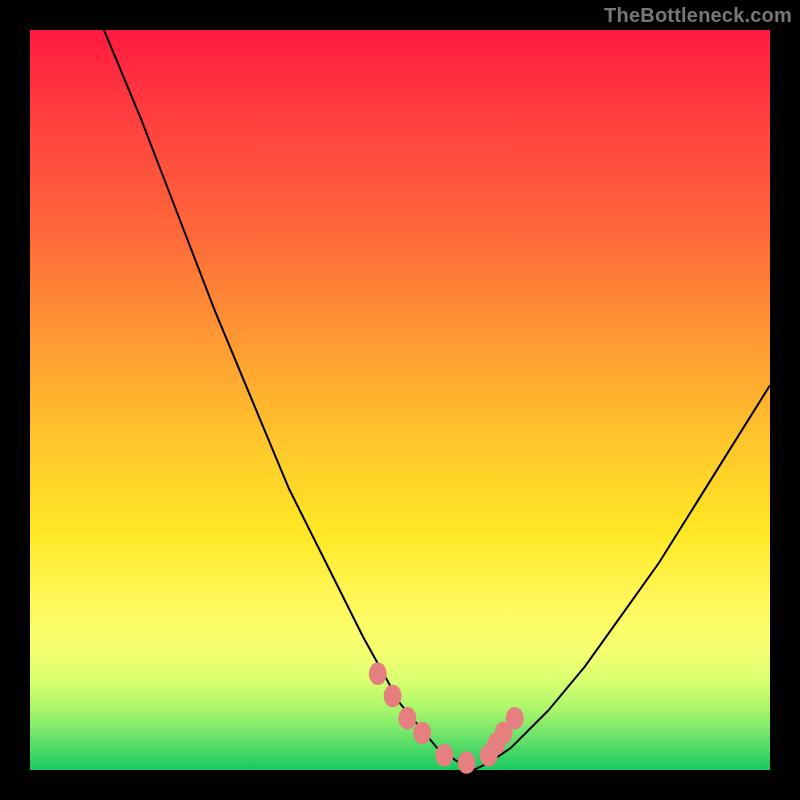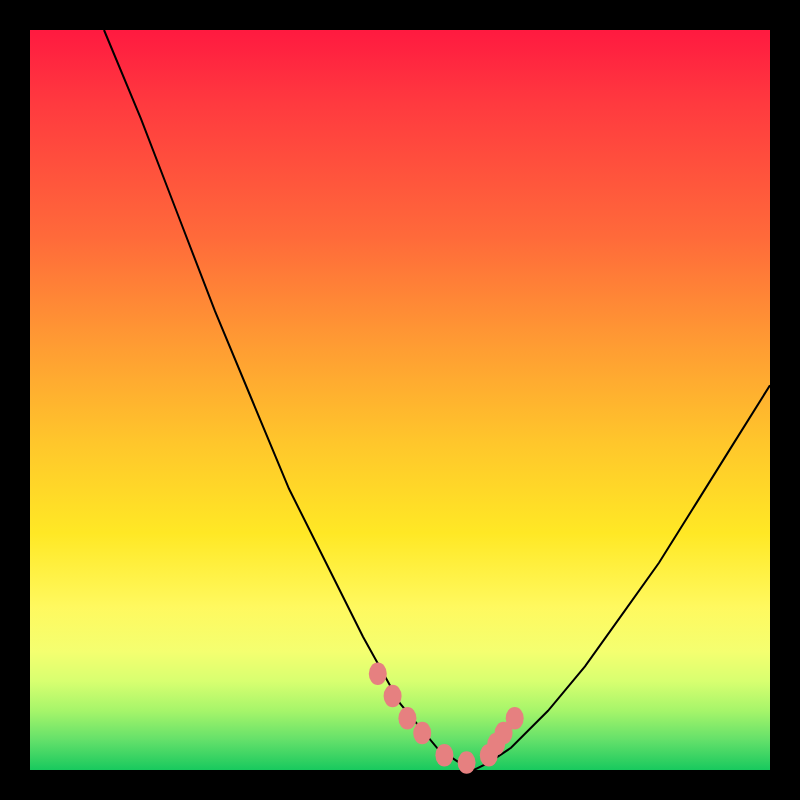--- a/index.html
+++ b/index.html
@@ -65,20 +65,21 @@
   }
   .marker {
     fill: #e68080;
     stroke: none;
   }
 </style>
 </head>
 <body>
 
 <div class="frame">
+  <div class="watermark">TheBottleneck.com</div>
 
   <div class="plot-area">
     <svg class="curve-layer" viewBox="0 0 740 740">
       <path id="curve-path" class="curve" d="M74.0 0.0 L111.0 88.8 L148.0 185.0 L185.0 281.2 L222.0 370.0 L259.0 458.8 L296.0 532.8 L333.0 606.8 L370.0 673.4 L407.0 717.8 L429.2 732.6 L444.0 740.0 L458.8 732.6 L481.0 717.8 L518.0 680.8 L555.0 636.4 L592.0 584.6 L629.0 532.8 L666.0 473.6 L703.0 414.4 L740.0 355.2" stroke="#000000"></path>
       <g id="markers">
           <ellipse cx="347.8" cy="643.8" rx="9" ry="11.25" class="marker" fill="#e68080"></ellipse>
           <ellipse cx="362.6" cy="666.0" rx="9" ry="11.25" class="marker" fill="#e68080"></ellipse>
           <ellipse cx="377.4" cy="688.2" rx="9" ry="11.25" class="marker" fill="#e68080"></ellipse>
           <ellipse cx="392.2" cy="703.0" rx="9" ry="11.25" class="marker" fill="#e68080"></ellipse>
           <ellipse cx="414.4" cy="725.2" rx="9" ry="11.25" class="marker" fill="#e68080"></ellipse>

